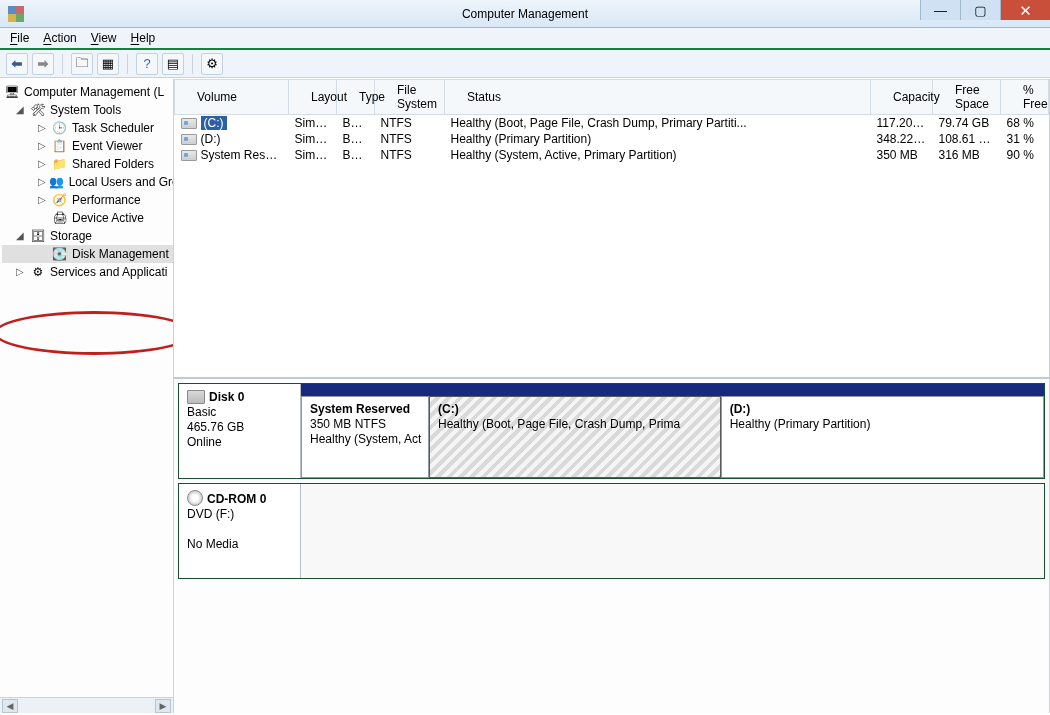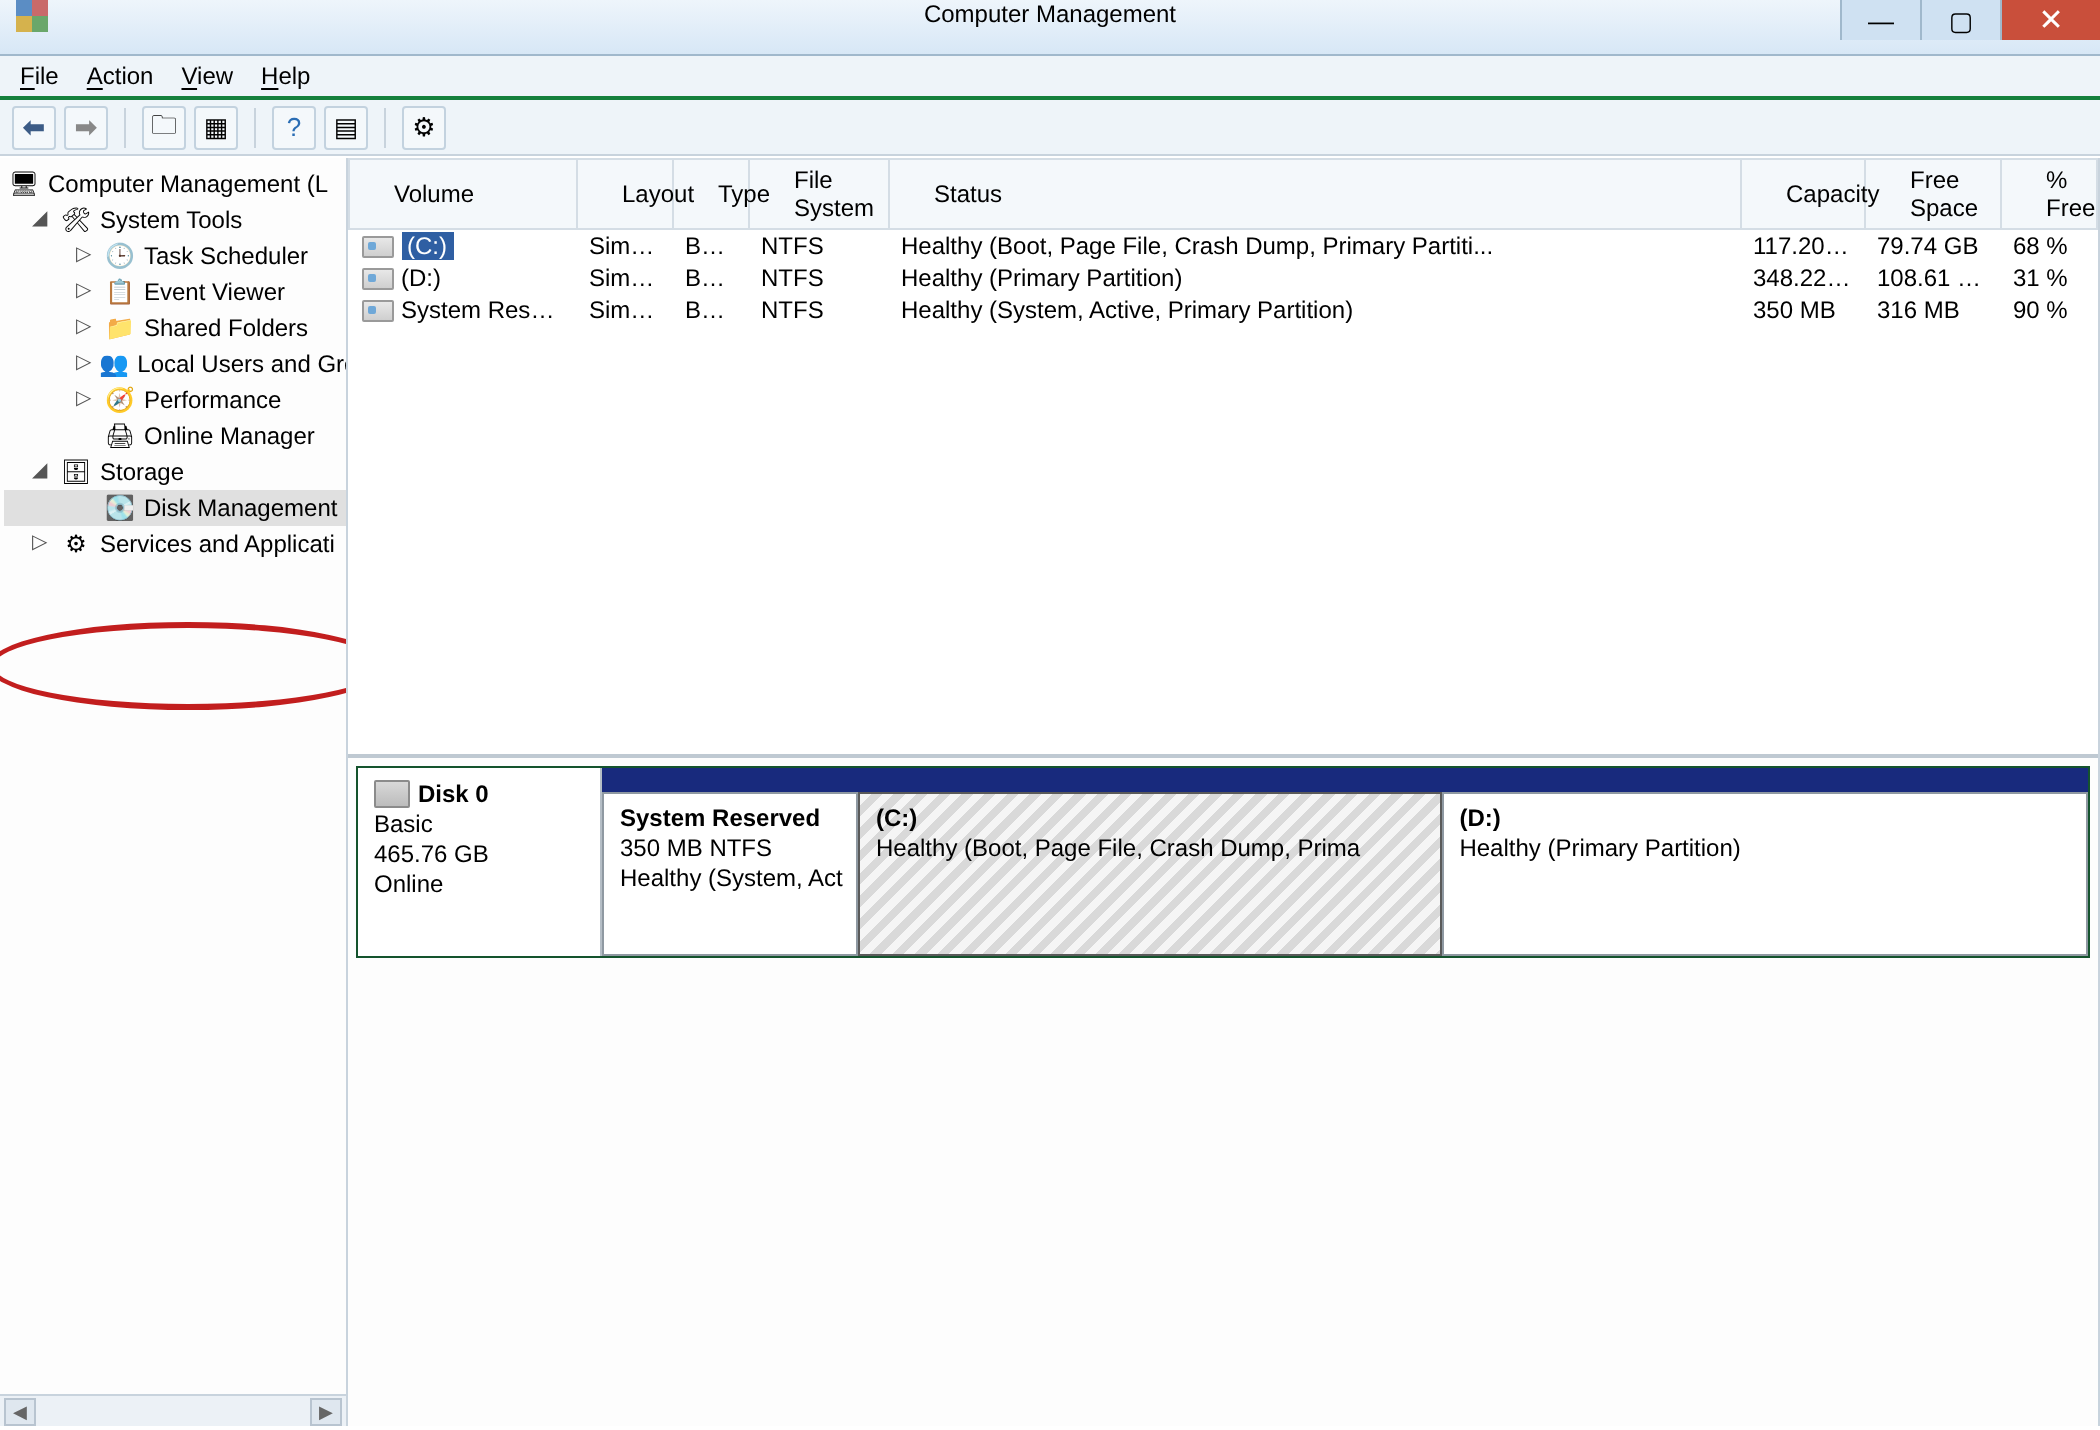--- a/index.html
+++ b/index.html
@@ -13,21 +13,21 @@
     height: 715px;
     overflow: hidden;
     position: relative;
   }
   
   .titlebar {
     height: 28px;
     background: linear-gradient(#eef5fb, #d7e7f6);
     border-bottom: 1px solid #a0b8cc;
     display: flex;
-    align-items: flex-start;
+    align-items: center;
     position: relative;
   }
   .titlebar .appicon {
     width: 16px; height: 16px;
     margin-left: 8px;
     background:
       linear-gradient(#5b8dc4,#5b8dc4) 0 0/8px 8px no-repeat,
       linear-gradient(#c96a6a,#c96a6a) 8px 0/8px 8px no-repeat,
       linear-gradient(#d5b24d,#d5b24d) 0 8px/8px 8px no-repeat,
       linear-gradient(#6aa76a,#6aa76a) 8px 8px/8px 8px no-repeat;
@@ -313,21 +313,21 @@
         <span>Local Users and Gro</span>
       </div>
       <div class="node indent2">
         <span class="twisty">▷</span>
         <span class="icon">🧭</span>
         <span>Performance</span>
       </div>
       <div class="node indent2">
         <span class="twisty"></span>
         <span class="icon">🖨</span>
-        <span>Online Manager</span>
+        <span>Device Active</span>
       </div>
       <div class="node indent1">
         <span class="twisty">◢</span>
         <span class="icon">🗄</span>
         <span>Storage</span>
       </div>
       <div class="node indent2 sel">
         <span class="twisty"></span>
         <span class="icon">💽</span>
         <span>Disk Management</span>
@@ -425,17 +425,25 @@
             <div class="pname">(C:)</div>
             <div>Healthy (Boot, Page File, Crash Dump, Prima</div>
           </div>
           <div class="part" style="flex:1.45">
             <div class="pname">(D:)</div>
             <div>Healthy (Primary Partition)</div>
           </div>
         </div>
       </div>
 
+      <div class="diskrow cd">
+        <div class="diskhead">
+          <span class="dicon"></span><b>CD-ROM 0</b><br>
+          <span>DVD (F:)</span><br><br>
+          <span>No Media</span>
+        </div>
+        <div class="parts"></div>
+      </div>
     </div>
 
   </div>
 
 </div>
 
 </body></html>

